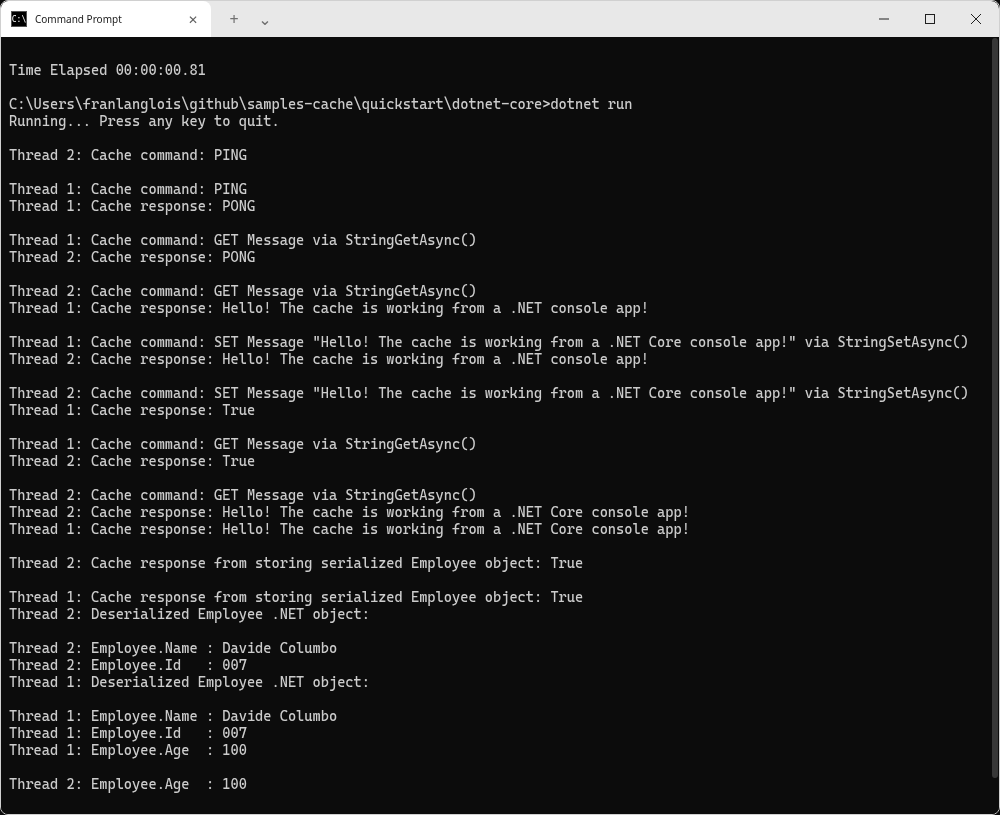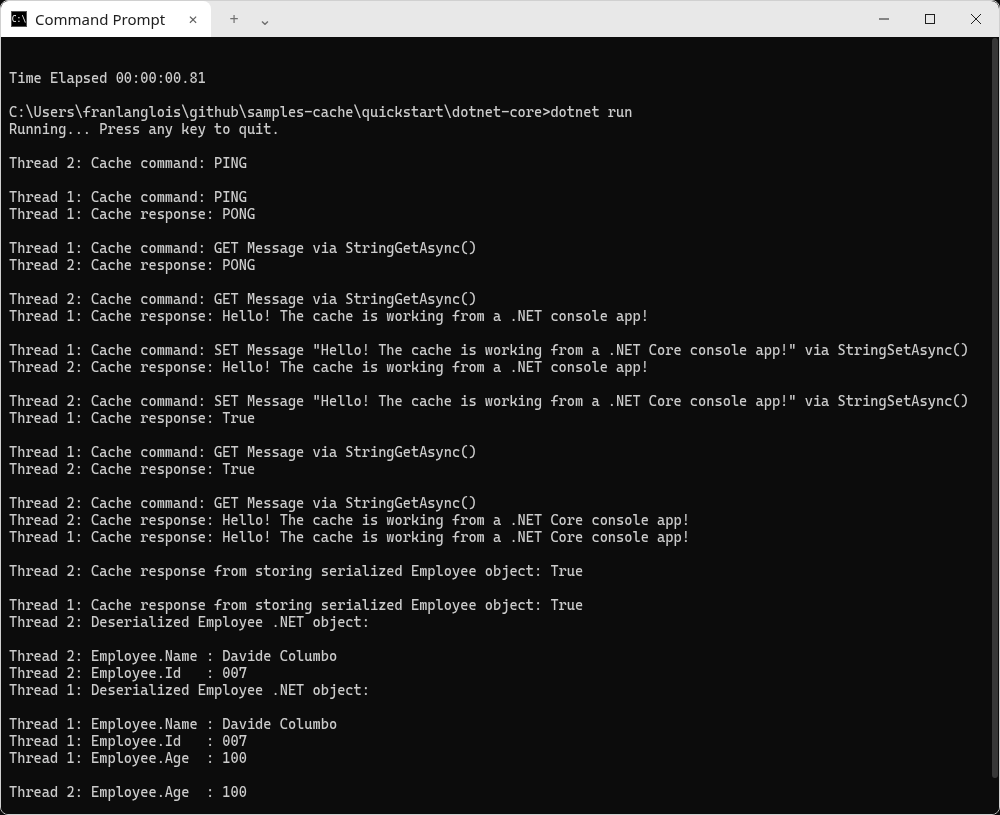--- a/index.html
+++ b/index.html
@@ -38,21 +38,21 @@
       background: #000;
       color: #fff;
       font-size: 8px;
       font-family: monospace;
       display: flex;
       align-items: center;
       justify-content: center;
       border: 1px solid #555;
     }
     .tab-title {
-      font-size: 15px;
+      font-size: 10px;
       color: #202020;
       flex: 1;
     }
     .tab-close {
       width: 16px;
       height: 16px;
       display: flex;
       align-items: center;
       justify-content: center;
       font-size: 12px;
@@ -90,21 +90,21 @@
       cursor: pointer;
     }
     .win-btn svg { width: 10px; height: 10px; }
 
     .terminal {
       background: #0c0c0c;
       color: #cccccc;
       font-family: Consolas, "Cascadia Mono", monospace;
       font-size: 14px;
       line-height: 17px;
-      padding: 16px 8px 8px 8px;
+      padding: 8px 8px 8px 8px;
       height: calc(815px - 36px);
       overflow-y: auto;
       white-space: pre-wrap;
       position: relative;
     }
     .terminal .line {
       white-space: pre-wrap;
     }
     .scrollbar {
       position: absolute;

